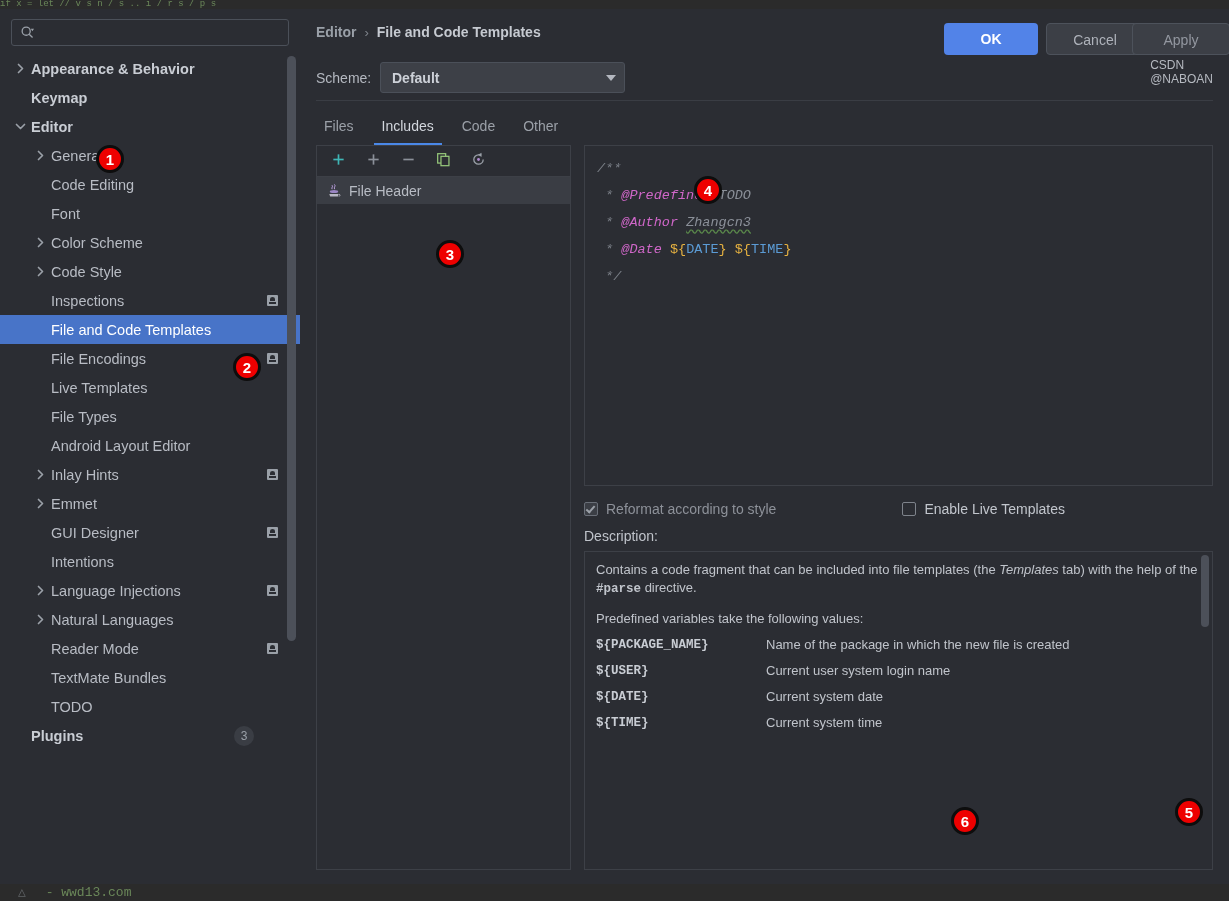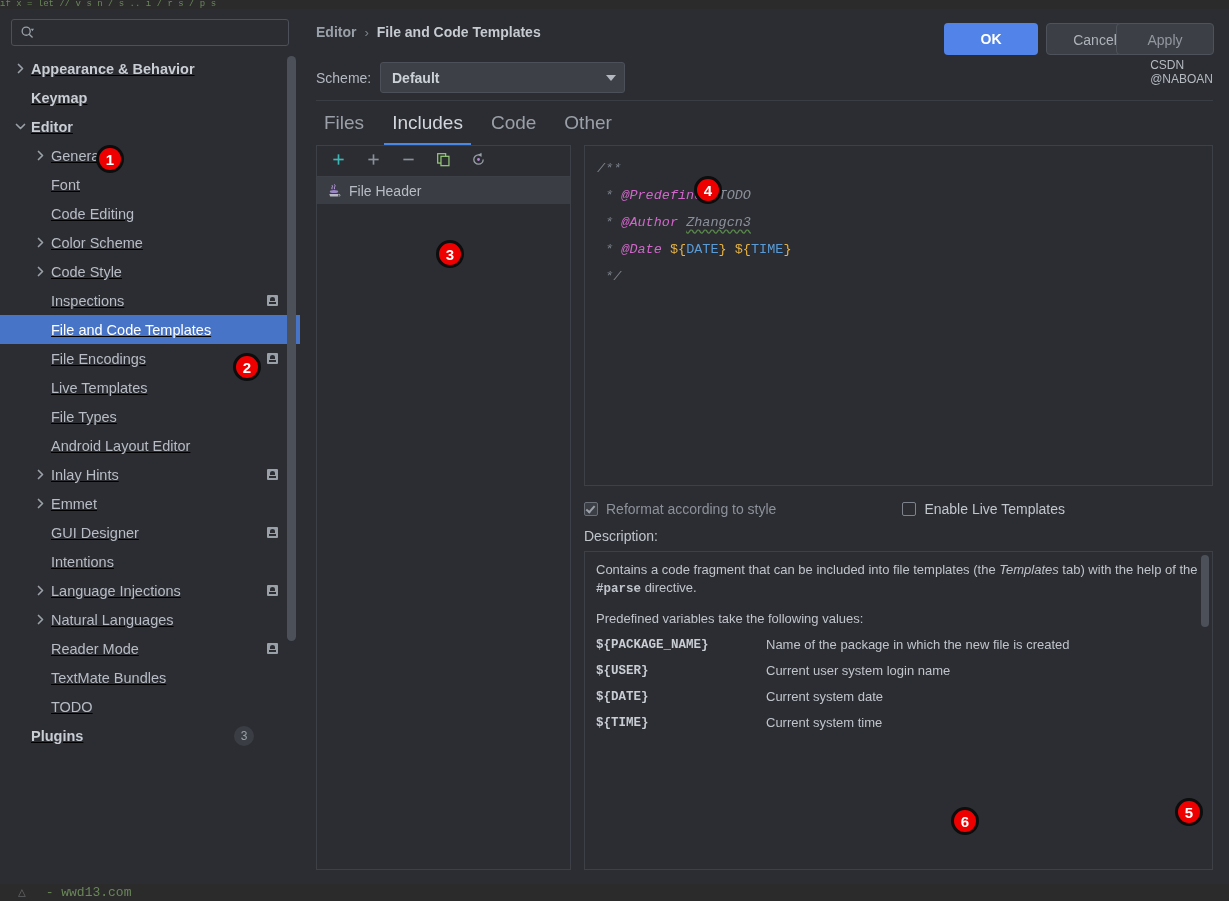--- a/index.html
+++ b/index.html
@@ -79,21 +79,21 @@
     color: #bcc0c6; font-size: 13px; font-family: "Liberation Sans", sans-serif;
     margin-left: 6px;
   }
   #search-input::placeholder { color: #6d7179; }
 
   #tree {
     flex: 1; overflow: hidden; position: relative;
   }
   .tree-row {
     height: 29px; display: flex; align-items: center;
-    position: relative; cursor: pointer; padding-right: 10px; text-decoration: underline;
+    position: relative; cursor: pointer; padding-right: 10px;
   }
   .tree-row .arrow {
     width: 13px; height: 13px; flex: none; margin-right: 4px;
   }
   .tree-row .arrow.blank { visibility: hidden; }
   .tree-row .lbl {
     font-size: 14.5px; color: #b8bcc4; white-space: nowrap;
   }
   .tree-row.bold .lbl { font-weight: bold; color: #c9cdd4; }
   .tree-row.selected { background: #4874c8; }
@@ -154,21 +154,21 @@
   }
   #scheme-select .val { flex: 1; font-size: 14px; font-weight: bold; color: #cdd1d8; }
   #scheme-select .caret {
     width: 0; height: 0; border-left: 5px solid transparent;
     border-right: 5px solid transparent; border-top: 6px solid #b4b8c0;
   }
   #hr { height: 1px; background: #3a3d44; flex: none; margin-bottom: 4px; }
 
   #tabs { height: 40px; display: flex; align-items: flex-end; flex: none; }
   .tab {
-    font-size: 19px; color: #9ba0a8; padding: 0 8px 9px 8px;
+    font-size: 14px; color: #9ba0a8; padding: 0 8px 9px 8px;
     margin-right: 12px; cursor: pointer; border-bottom: 2px solid transparent;
   }
   .tab.active { color: #d2d6dd; border-bottom-color: #4a88e8; }
 
   #panes { flex: 1; display: flex; min-height: 0; padding-bottom: 14px; gap: 13px; }
 
   
   #list-pane {
     width: 255px; flex: none; border: 1px solid #3d4047;
     background: #2b2d33; display: flex; flex-direction: column;
@@ -268,21 +268,21 @@
   }
   #btn-ok {
     right: 191px; width: 94px; background: #5283e8; color: #fff; font-weight: bold;
   }
   #btn-cancel {
     right: 85px; width: 98px; background: #3c3f46; border: 1px solid #4d525b;
     color: #aeb2ba;
   }
   #btn-apply {
     right: -1px; width: 98px; background: #3c3f46; border: 1px solid #4d525b;
-    color: #9397a0; margin-right: 16px;
+    color: #9397a0; 
   }
   #watermark {
     position: absolute; right: 16px; top: 48px;
     font-size: 12px; color: #b6bac1;
   }
 
   
   .badge {
     position: absolute; width: 28px; height: 28px; border-radius: 50%;
     background: #ee0000; border: 3px solid #0d0d0d; color: #fff;
@@ -343,25 +343,25 @@
               <span class="lbl">Editor</span>
             </div>
             <div class="tree-row ind1">
               <svg class="arrow" viewBox="0 0 13 13">
                 <path d="M4.5 2.5 L8.5 6.5 L4.5 10.5" fill="none" stroke="#9aa0a8" stroke-width="1.7" stroke-linecap="round" stroke-linejoin="round"></path>
               </svg>
               <span class="lbl">General</span>
             </div>
             <div class="tree-row ind1">
               <span class="arrow blank"></span>
+              <span class="lbl">Code Editing</span>
+            </div>
+            <div class="tree-row ind1">
+              <span class="arrow blank"></span>
               <span class="lbl">Font</span>
-            </div>
-            <div class="tree-row ind1">
-              <span class="arrow blank"></span>
-              <span class="lbl">Code Editing</span>
             </div>
             <div class="tree-row ind1">
               <svg class="arrow" viewBox="0 0 13 13">
                 <path d="M4.5 2.5 L8.5 6.5 L4.5 10.5" fill="none" stroke="#9aa0a8" stroke-width="1.7" stroke-linecap="round" stroke-linejoin="round"></path>
               </svg>
               <span class="lbl">Color Scheme</span>
             </div>
             <div class="tree-row ind1">
               <svg class="arrow" viewBox="0 0 13 13">
                 <path d="M4.5 2.5 L8.5 6.5 L4.5 10.5" fill="none" stroke="#9aa0a8" stroke-width="1.7" stroke-linecap="round" stroke-linejoin="round"></path>

